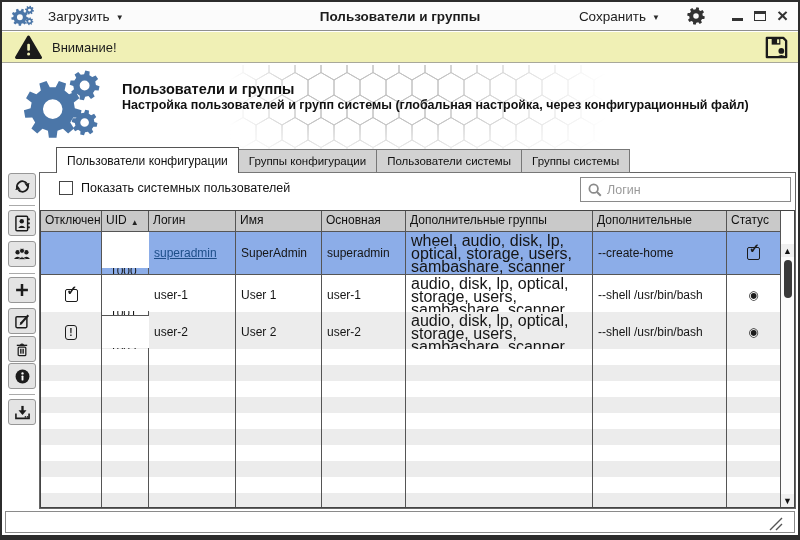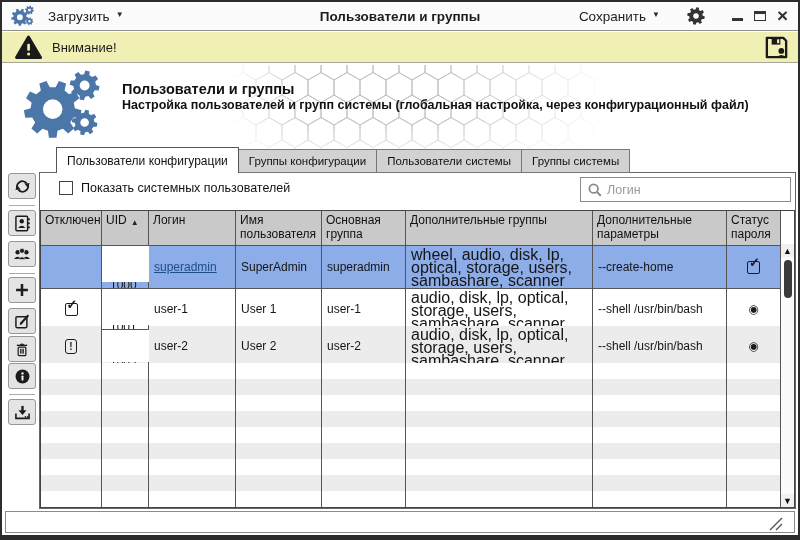--- a/index.html
+++ b/index.html
@@ -2,21 +2,21 @@
 <html><head>
 <meta charset="utf-8">
 <style>
   html,body{margin:0;padding:0;background:#9a9a9a;font-family:"Liberation Sans",sans-serif;}
   *{box-sizing:border-box;}
   .window{position:relative;width:800px;height:540px;background:#fff;border:2px solid #2c2c2c;border-bottom-width:5px;overflow:hidden;}
 
   
   .titlebar{position:absolute;left:0;top:0;width:796px;height:29px;background:#fbfbfb;border-bottom:1px solid #8f8f8f;display:flex;align-items:center;}
   .applogo{width:26px;height:24px;margin-left:8px;}
-  .menu-btn{display:flex;align-items:flex-start;gap:6px;font-size:13.5px;color:#1c1c1c;margin-left:12px;cursor:default;}
+  .menu-btn{display:flex;align-items:center;gap:6px;font-size:13.5px;color:#1c1c1c;margin-left:12px;cursor:default;}
   .caret{font-size:8px;color:#2a2a2a;transform:translateY(1px);}
   .tb-title{position:absolute;left:0;right:0;text-align:center;font-weight:bold;font-size:13.5px;color:#1c1c1c;pointer-events:none;}
   .tb-right{margin-left:auto;display:flex;align-items:center;gap:26px;margin-right:10px;}
   .winctl{display:flex;align-items:center;gap:11px;}
   .min-glyph{width:11px;height:3px;background:#333;margin-top:7px;}
   .max-glyph{width:12px;height:10px;border:1.5px solid #333;border-top-width:3px;}
   .close-glyph{font-size:19px;line-height:14px;color:#333;font-weight:bold;}
 
   
   .warnbar{position:absolute;left:0;top:30px;width:796px;height:31px;background:#f0f0b5;border-bottom:1px solid #a8a89a;display:flex;align-items:center;}
@@ -51,21 +51,21 @@
 
   
   .sidebar{position:absolute;left:6px;top:0;width:28px;}
   .sbtn{position:absolute;left:0;width:28px;height:26px;background:#e4e4e4;border:1px solid #979797;border-radius:3px;display:flex;align-items:center;justify-content:center;cursor:default;}
   .ssep{position:absolute;left:1px;width:26px;height:0;border-top:1px solid #aaa;}
 
   
   .table{position:absolute;left:0px;top:37px;width:755px;height:298px;border:1px solid #444;background:#fff;}
   .cols{position:absolute;left:0;top:0;bottom:0;width:740px;display:flex;flex-direction:column;}
   .grid{display:grid;grid-template-columns:61px 47px 87px 86px 84px 187px 134px 54px;}
-  .thead{height:35px;}
+  .thead{height:21px;}
   .thead .hc{background:#c9c9c9;border-right:1px solid #555;border-bottom:1px solid #555;font-size:12px;line-height:14px;color:#111;padding:2px 4px;overflow:hidden;white-space:nowrap;display:flex;align-items:flex-start;}
   .thead .hc .wrap2{white-space:normal;}
   .sortmark{font-size:8px;margin-left:4px;margin-top:3px;color:#222;}
   .trow .tc{border-right:1px solid #555;border-bottom:1px solid #555;font-size:12px;color:#151515;padding:2px 5px;display:flex;align-items:center;overflow:hidden;white-space:nowrap;}
   .trow{height:43px;}
   .trow.r2,.trow.r3{height:37px;}
   .trow.selected .tc{background:#8cade8;}
   .trow.r3 .tc{background:#ececec;}
   .tc.groups{font-size:16px;line-height:13px;white-space:normal;align-items:flex-start;padding-top:2px;}
   .tc.center{justify-content:center;}

